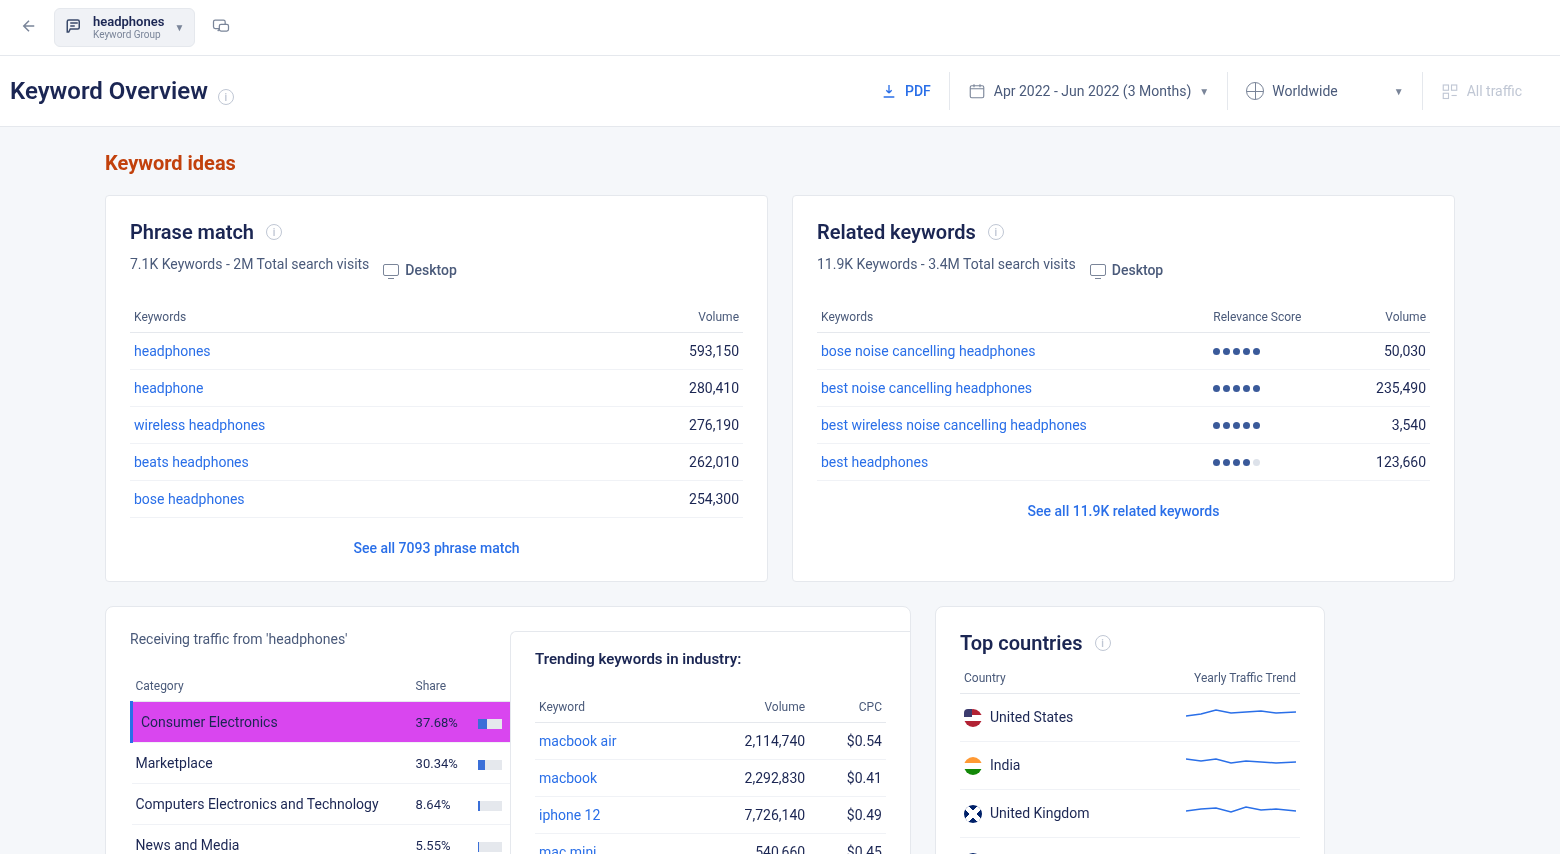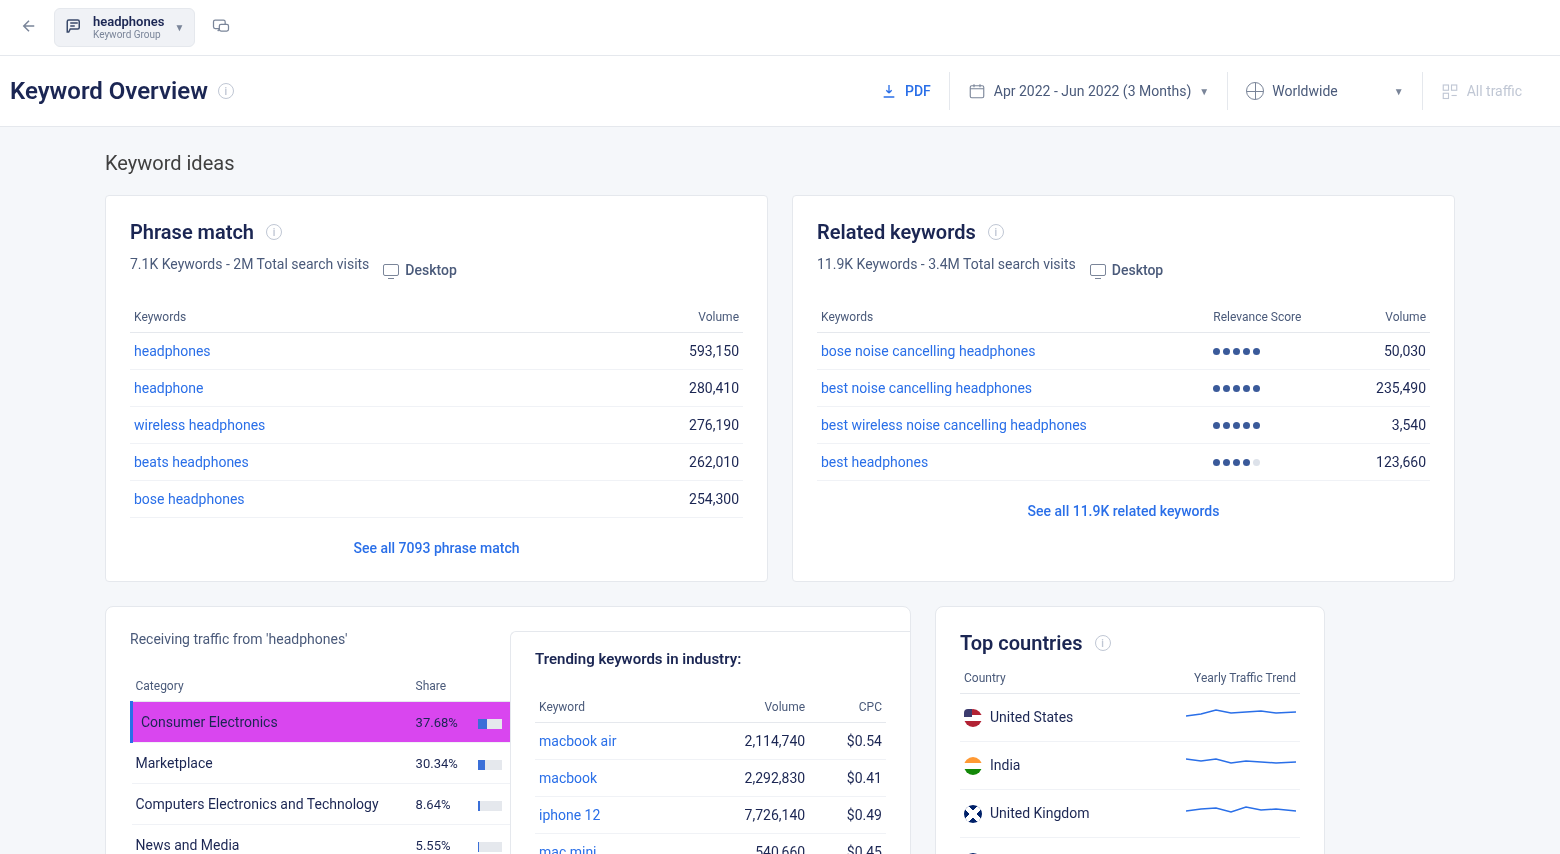--- a/index.html
+++ b/index.html
@@ -9,34 +9,34 @@
 .back-btn { color: #7a8599; cursor: pointer; padding: 4px; }
 .kw-chip { display: flex; align-items: center; gap: 10px; background: #f0f2f6; border: 1px solid #e5e8ed; border-radius: 6px; padding: 6px 10px; }
 .kw-chip-icon { color: #3a4a6b; }
 .kw-chip-text { display: flex; flex-direction: column; line-height: 1.1; }
 .kw-chip-title { font-size: 13px; font-weight: 600; color: #1b2653; }
 .kw-chip-sub { font-size: 10px; color: #7a8599; }
 .kw-chip-caret { color: #7a8599; font-size: 10px; }
 .chat-icon { color: #7a8599; padding: 4px; }
 
 .header { background: #fff; border-bottom: 1px solid #e5e8ed; padding: 16px 20px 16px 10px; display: flex; align-items: center; }
-.header-title { font-size: 24px; font-weight: 600; color: #1b2653; display: flex; align-items: center; gap: 10px; }
+.header-title { font-size: 24px; font-weight: 600; color: #1b2653; display: flex; align-items: flex-end; gap: 10px; }
 .info-icon { width: 16px; height: 16px; border: 1.5px solid #c0c7d4; border-radius: 50%; display: inline-flex; align-items: center; justify-content: center; font-size: 10px; color: #c0c7d4; }
 .header-spacer { flex: 1; }
 .header-controls { display: flex; align-items: center; gap: 0; }
 .hc-item { display: flex; align-items: center; gap: 8px; padding: 10px 18px; border-left: 1px solid #e5e8ed; color: #4a5a7a; font-size: 14px; cursor: pointer; }
 .hc-item:first-child { border-left: none; }
 .hc-pdf { color: #2a6fe8; font-weight: 500; }
 .hc-disabled { color: #c0c7d4; }
 .globe-icon { width: 18px; height: 18px; border: 1.5px solid #7a8599; border-radius: 50%; position: relative; }
 .globe-icon::before { content: ''; position: absolute; top: 0; bottom: 0; left: 50%; width: 1px; background: #7a8599; }
 .globe-icon::after { content: ''; position: absolute; left: 0; right: 0; top: 50%; height: 1px; background: #7a8599; }
 
 .content { padding: 0 105px 40px; }
-.section-title { font-size: 20px; font-weight: 400; color: #404040; padding: 24px 0 20px; }
+.section-title { font-size: 20px; font-weight: 700; color: #c2410c; padding: 24px 0 20px; }
 
 .cards-row { display: flex; gap: 24px; }
 .card { background: #fff; border: 1px solid #e5e8ed; border-radius: 4px; padding: 24px; flex: 1; }
 .card-title { font-size: 20px; font-weight: 600; color: #1b2653; display: flex; align-items: center; gap: 12px; margin-bottom: 6px; }
 .card-sub { font-size: 14px; color: #4a5a7a; display: flex; align-items: center; gap: 14px; margin-bottom: 16px; }
 .card-sub-device { color: #4a5a7a; font-weight: 500; display: flex; align-items: center; gap: 6px; margin-top: 12px; }
 
 table { width: 100%; border-collapse: collapse; margin-top: 24px; }
 th { text-align: left; font-size: 12px; font-weight: 400; color: #4a5a7a; padding: 8px 4px; border-bottom: 1px solid #e5e8ed; }
 th.right, td.right { text-align: right; }

